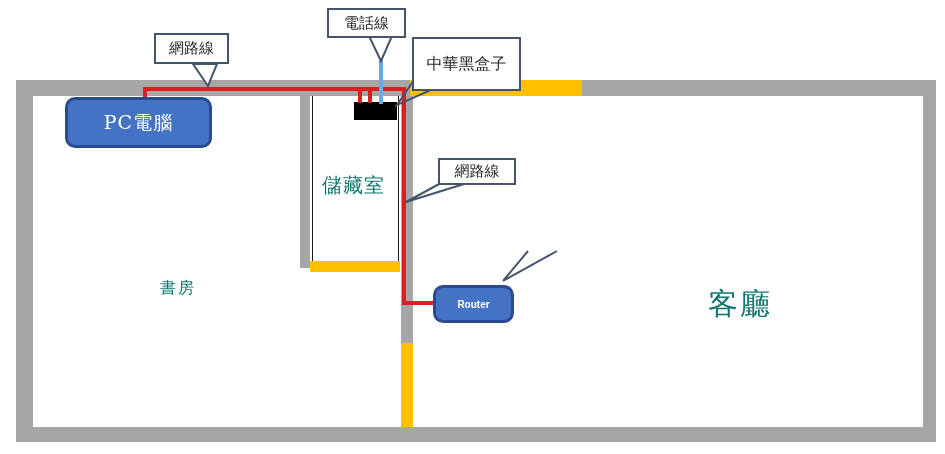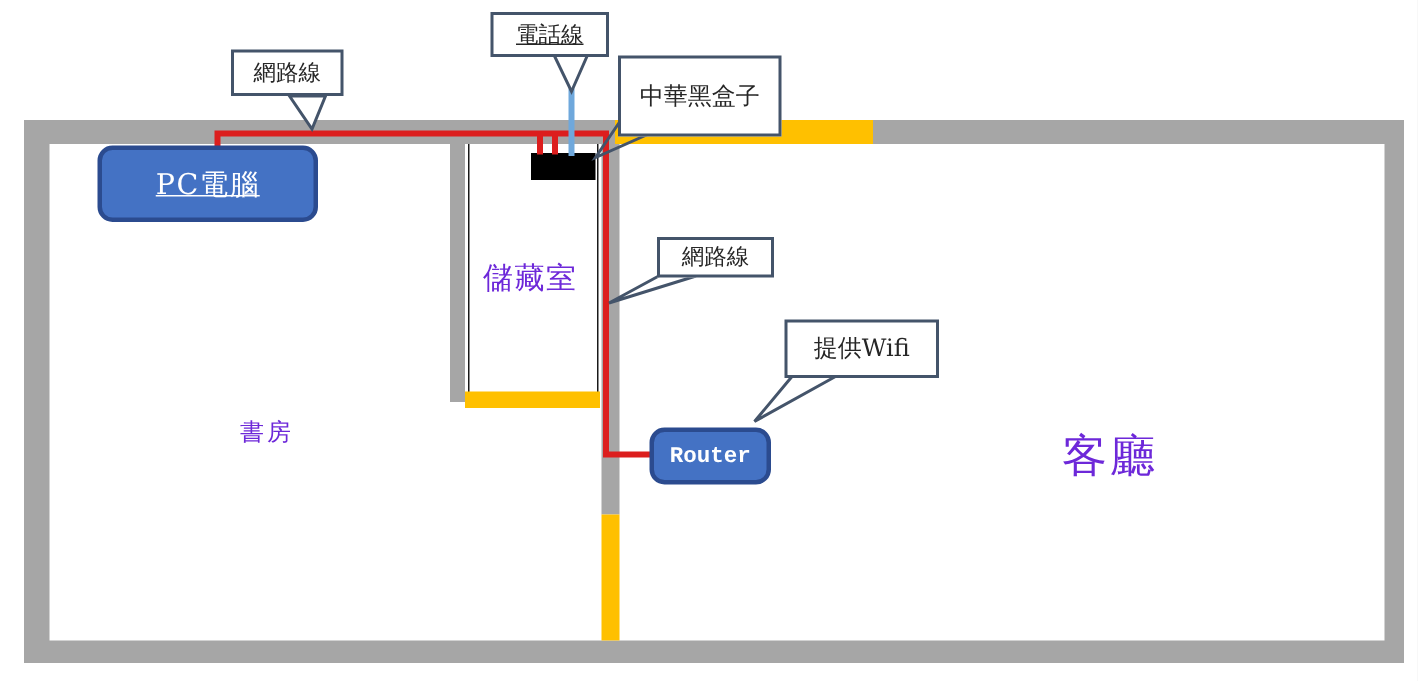--- a/index.html
+++ b/index.html
@@ -40,24 +40,24 @@
   .node{
     background:#4472C4;
     border:3px solid #2B4B8F;
     border-radius:10px;
     color:#ffffff;
     display:flex;align-items:center;justify-content:center;
     box-sizing:border-box;
     white-space:nowrap;
   }
   #pc-node{font-size:19px;letter-spacing:1px;}
-  #router-node{font-size:15px;font-weight:bold;font-family:Liberation Mono, monospace;}
+  #router-node{font-size:10px;font-weight:bold;font-family:Liberation Sans, sans-serif;}
   
   .room-label{
-    color:#6d28d9;
+    color:#0f766e;
     letter-spacing:2px;
     white-space:nowrap;
   }
 </style>
 </head>
 <body>
 
 <div id="canvas">
 
   <div class="abs wall" style="left:16px;top:80px;width:920px;height:16px;"></div>
@@ -89,37 +89,34 @@
     <polygon points="369,36 392,36 381,61" fill="#ffffff" stroke="#44546A" stroke-width="2"></polygon>
     <path d="M416,77 L397,105 L458,78" fill="none" stroke="#44546A" stroke-width="2"></path>
     <path d="M441,183 L406,202 L464,184" fill="none" stroke="#44546A" stroke-width="2"></path>
     <path d="M528,251 L503,281 L557,251" fill="none" stroke="#44546A" stroke-width="2"></path>
   </svg>
 
   <div class="abs callout" style="left:154px;top:33px;width:75px;height:31px;">
     <span>網路線</span>
   </div>
 
-  <div class="abs callout" style="left:327px;top:8px;width:79px;height:30px;text-decoration:underline;">
+  <div class="abs callout" style="left:327px;top:8px;width:79px;height:30px;">
     <span>電話線</span>
   </div>
 
   <div class="abs callout" style="left:412px;top:37px;width:109px;height:54px;font-size:16px;">
     <span>中華黑盒子</span>
   </div>
 
   <div class="abs callout" style="left:438px;top:158px;width:78px;height:27px;">
     <span>網路線</span>
   </div>
 
-  <div class="abs callout" style="left:523px;top:213px;width:103px;height:39px;font-size:16px;">
-    <span>提供Wifi</span>
-  </div>
 
-  <div id="pc-node" class="abs node" style="left:65px;top:97px;width:147px;height:51px;text-decoration:underline;">
+  <div id="pc-node" class="abs node" style="left:65px;top:97px;width:147px;height:51px;">
     <span>PC電腦</span>
   </div>
 
   <div id="router-node" class="abs node" style="left:433px;top:285px;width:81px;height:38px;">
     <span>Router</span>
   </div>
 
   <div class="abs room-label" style="left:160px;top:278px;font-size:16px;">
     <span>書房</span>
   </div>

